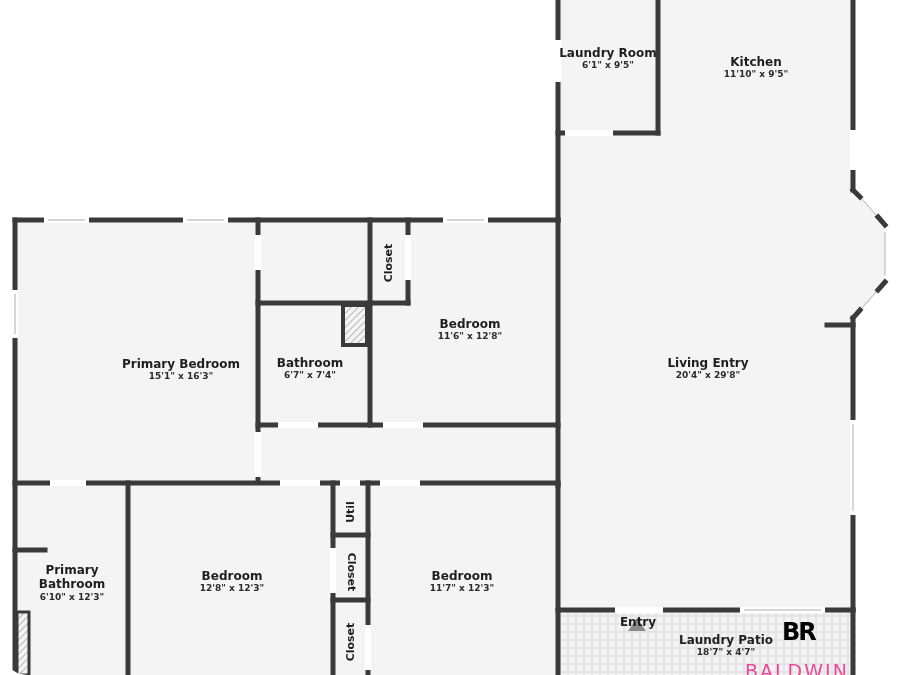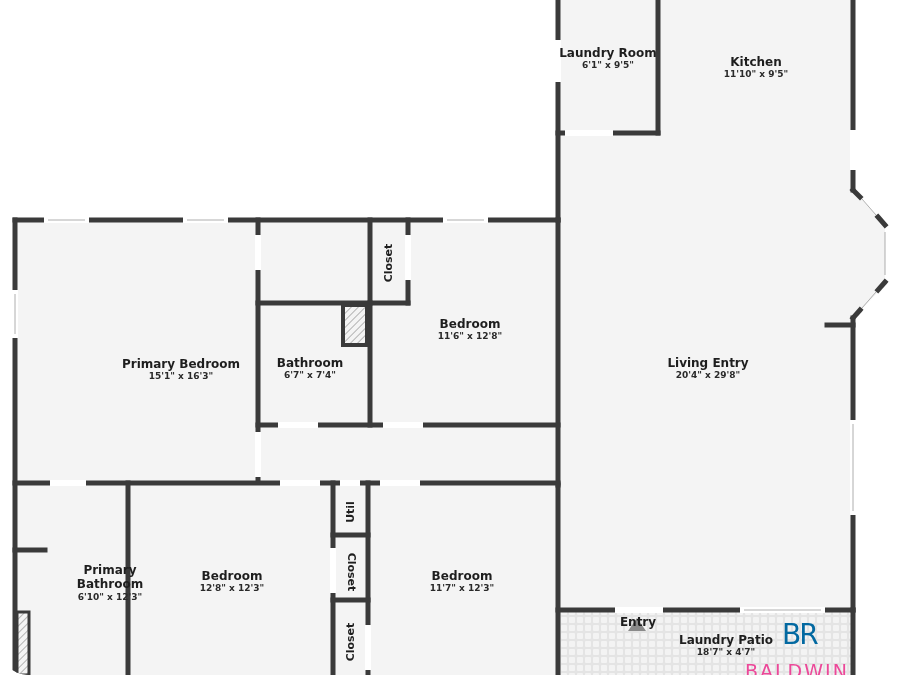--- a/index.html
+++ b/index.html
@@ -3,21 +3,21 @@
 <meta charset="utf-8">
 <style>
   html, body { margin:0; padding:0; background:#ffffff; }
   #stage { position:relative; width:900px; height:675px; overflow:hidden; background:#ffffff; font-family:"DejaVu Sans", sans-serif;border-radius:28px; }
   svg.plan { position:absolute; left:0; top:0; }
   .lbl { position:absolute; transform:translate(-50%,-50%); text-align:center; color:#1e1e1e; white-space:nowrap; line-height:1.2; }
   .lbl .name { font-weight:bold; font-size:12px; display:block; }
   .lbl .dim { font-weight:bold; font-size:9px; display:block; color:#2a2a2a; }
   .vlbl { position:absolute; transform:translate(-50%,-50%) rotate(-90deg); font-weight:bold; font-size:11px; color:#1e1e1e; white-space:nowrap; }
   .vlbl.cw { transform:translate(-50%,-50%) rotate(90deg); }
-  .wm { position:absolute; color:#0369a1; font-weight:normal; font-size:28px; letter-spacing:-2px; }
+  .wm { position:absolute; color:#000000; font-weight:bold; font-size:24px; letter-spacing:-2px; }
   .wm2 { position:absolute; color:#ec4899; font-size:19px; letter-spacing:2px; }
 </style>
 </head>
 <body>
 
 <div id="stage">
   <svg class="plan" width="900" height="675" viewBox="0 0 900 675">
     <defs>
       <pattern id="tiles" width="8" height="8" patternUnits="userSpaceOnUse">
         <rect width="8" height="8" fill="#e4e4e4"></rect>
@@ -137,21 +137,21 @@
     <span class="dim">11'6" x 12'8"</span>
   </div>
   <div class="lbl" style="left:310px;top:369px;">
     <span class="name">Bathroom</span>
     <span class="dim">6'7" x 7'4"</span>
   </div>
   <div class="lbl" style="left:708px;top:369px;">
     <span class="name">Living Entry</span>
     <span class="dim">20'4" x 29'8"</span>
   </div>
-  <div class="lbl" style="left:72px;top:583px;margin-left:38px;">
+  <div class="lbl" style="left:72px;top:583px;">
     <span class="name">Primary</span>
     <span class="name">Bathroom</span>
     <span class="dim">6'10" x 12'3"</span>
   </div>
   <div class="lbl" style="left:232px;top:582px;">
     <span class="name">Bedroom</span>
     <span class="dim">12'8" x 12'3"</span>
   </div>
   <div class="vlbl" style="left:350px;top:512px;">Util</div>
   <div class="vlbl cw" style="left:351px;top:572px;">Closet</div>

